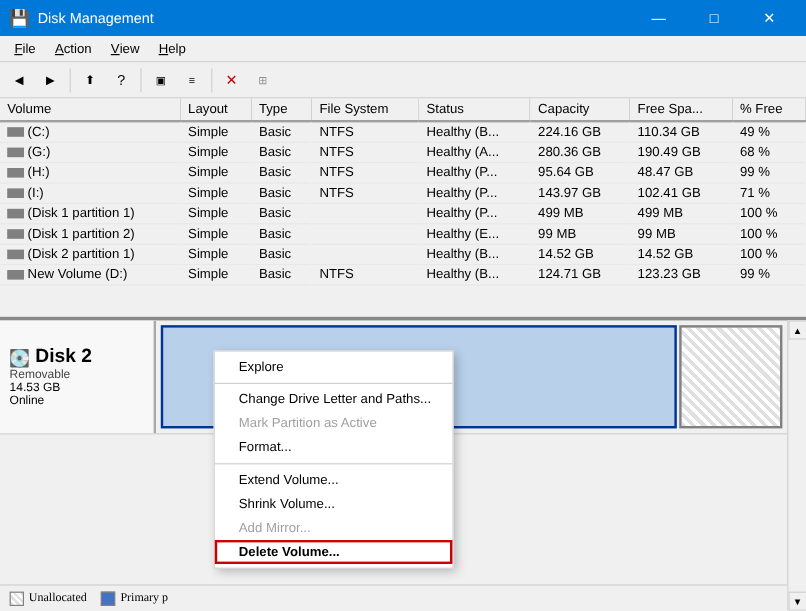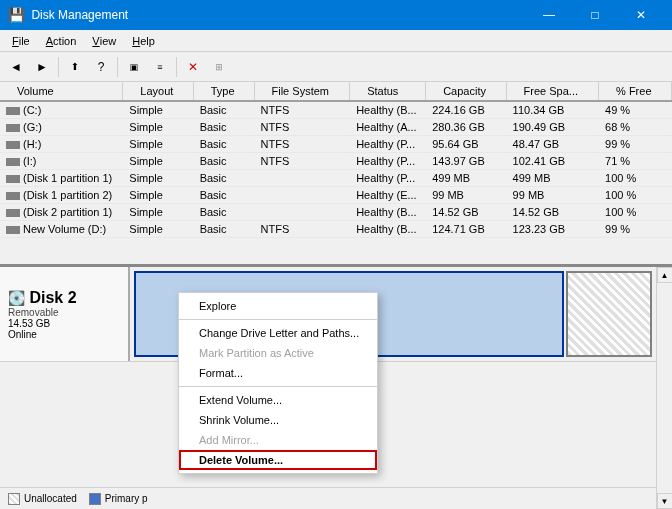--- a/index.html
+++ b/index.html
@@ -110,21 +110,21 @@
     }
     table {
       width: 100%;
       border-collapse: collapse;
       font-size: 11px;
     }
     thead th {
       background: #f0f0f0;
       border-right: 1px solid #d0d0d0;
       border-bottom: 2px solid #a0a0a0;
-      padding: 3px 17px;
+      padding: 3px 6px;
       text-align: left;
       font-weight: normal;
       position: sticky;
       top: 0;
       white-space: nowrap;
       cursor: pointer;
       user-select: none;
     }
     tbody tr { border-bottom: 1px solid #e8e8e8; }
     tbody td {
@@ -219,20 +219,21 @@
     
     .legend-bar {
       height: 22px;
       background: #f0f0f0;
       border-top: 1px solid #d0d0d0;
       display: flex;
       align-items: center;
       padding: 0 8px;
       gap: 12px;
       font-size: 10px;
+      font-family: Liberation Serif, serif;
     }
     .legend-item {
       display: flex;
       align-items: center;
       gap: 4px;
     }
     .legend-box {
       width: 12px;
       height: 12px;
       border: 1px solid #808080;

